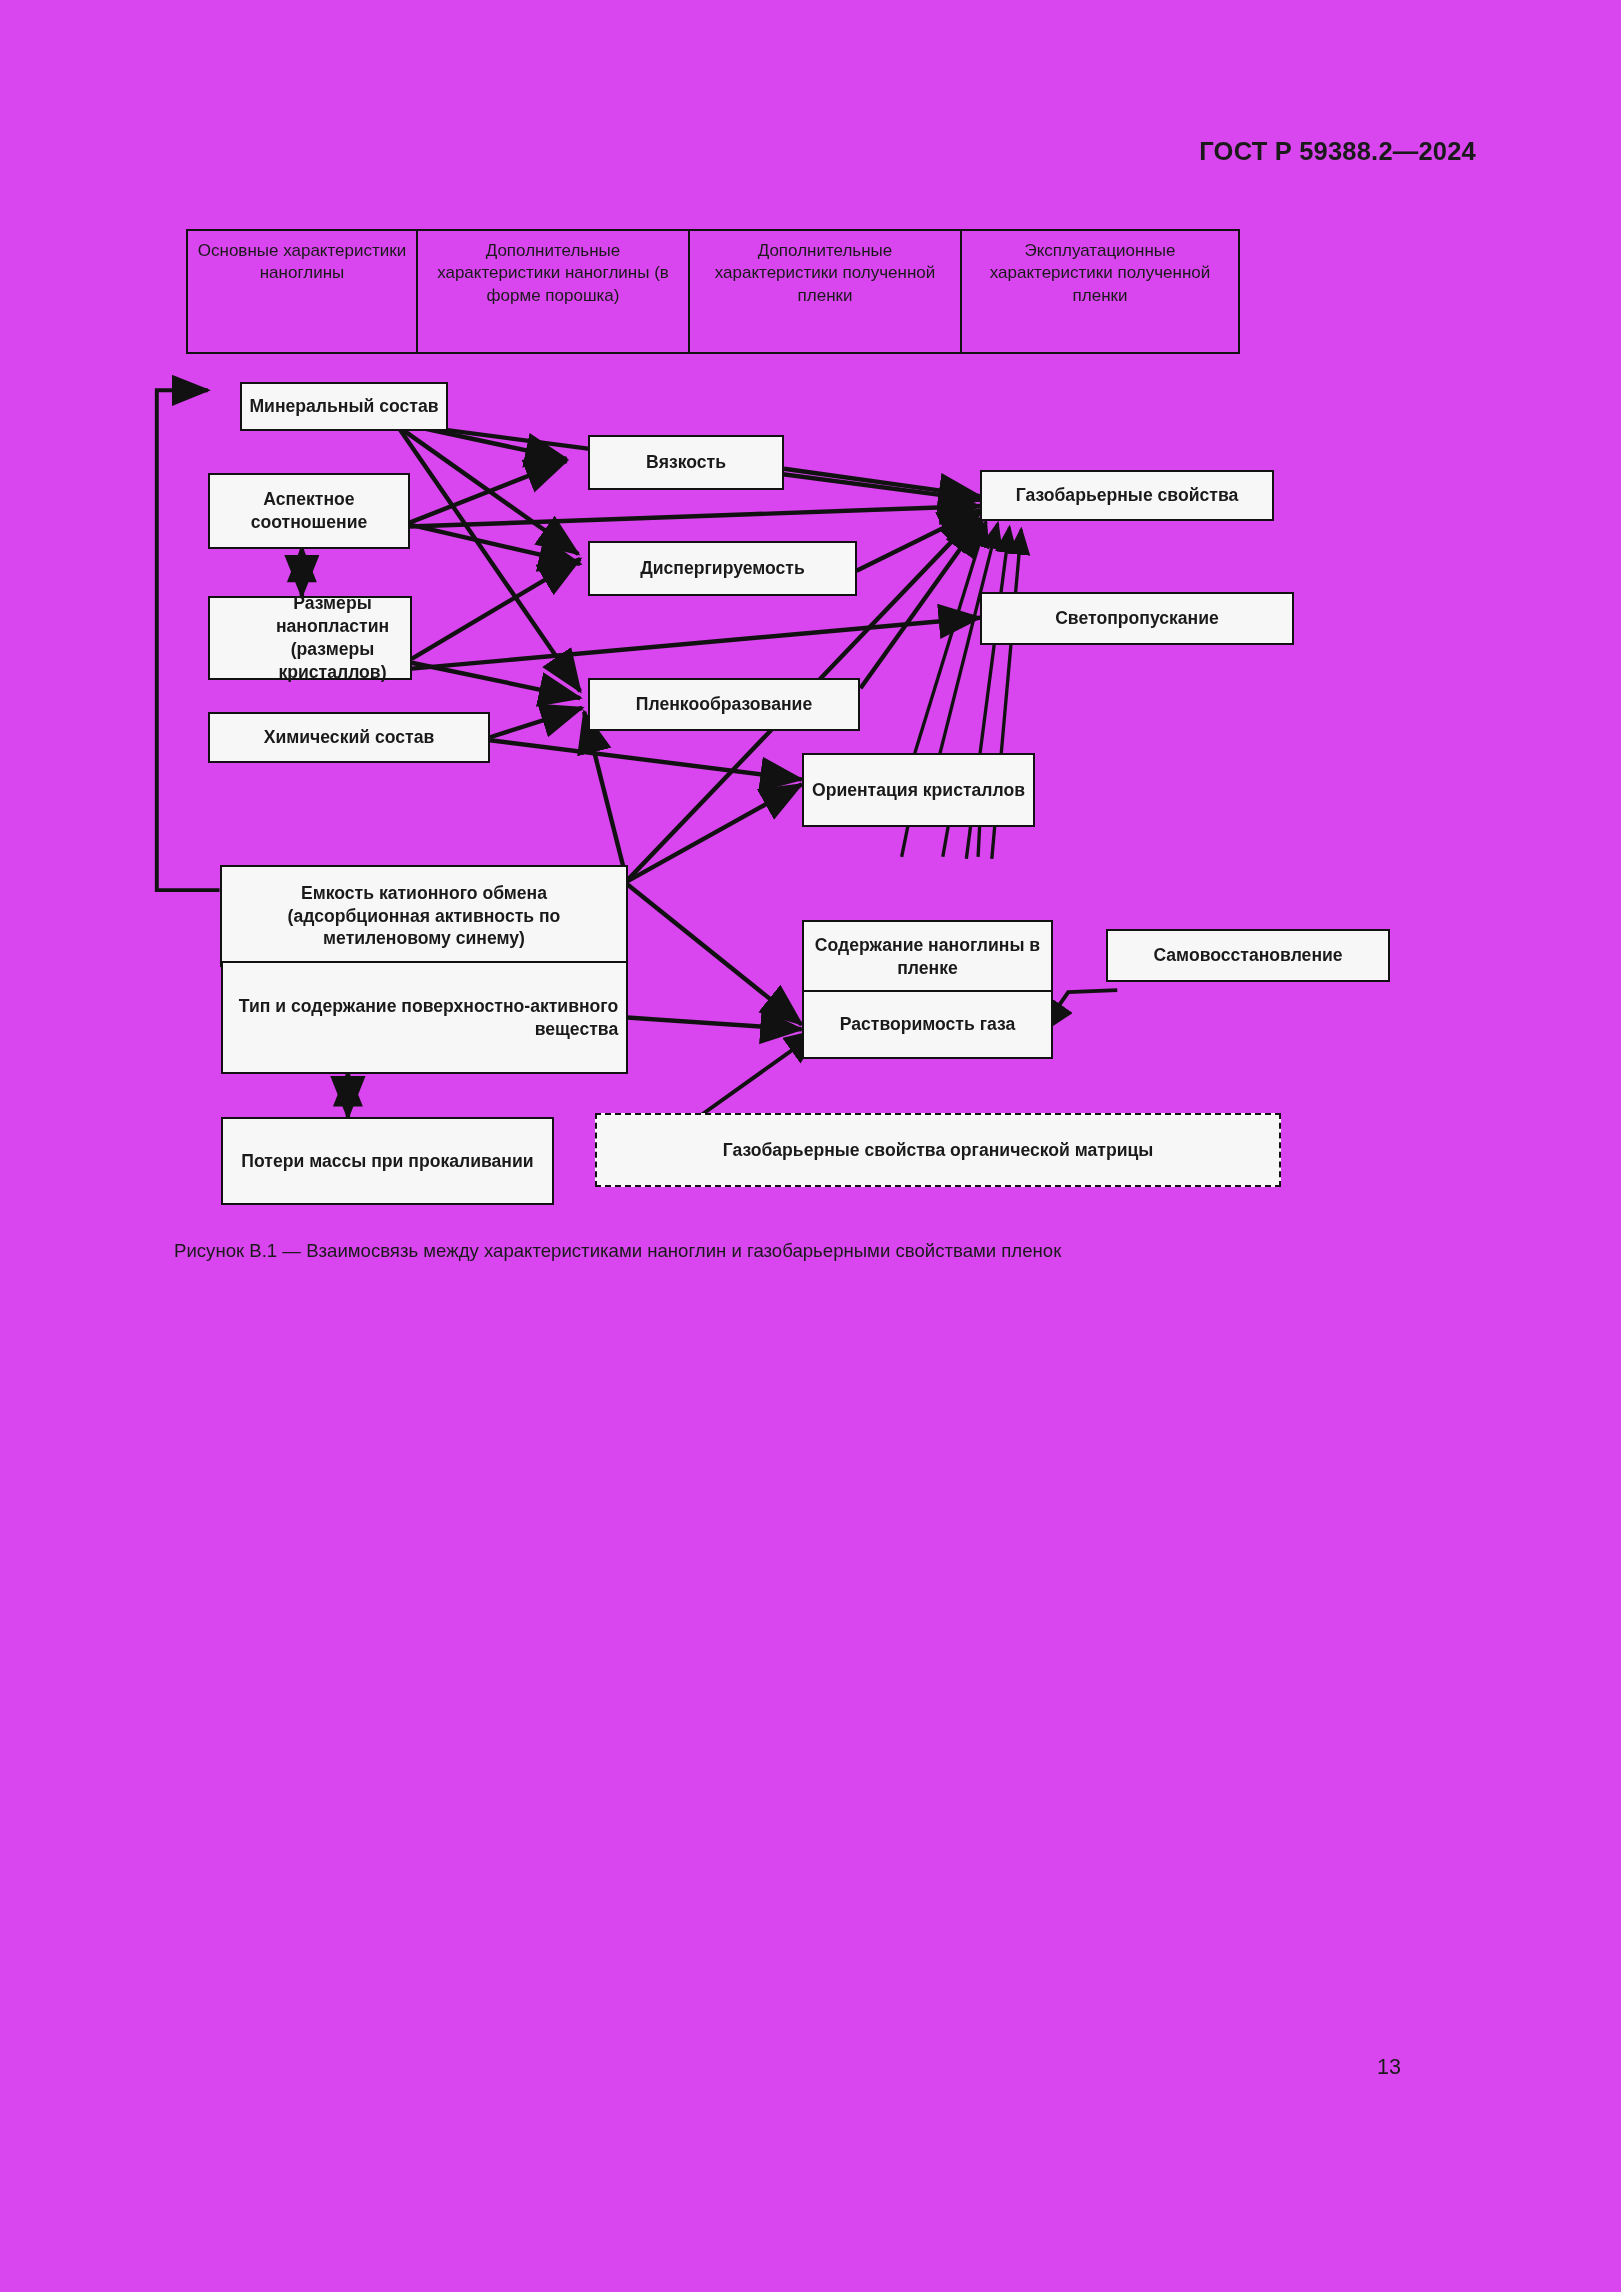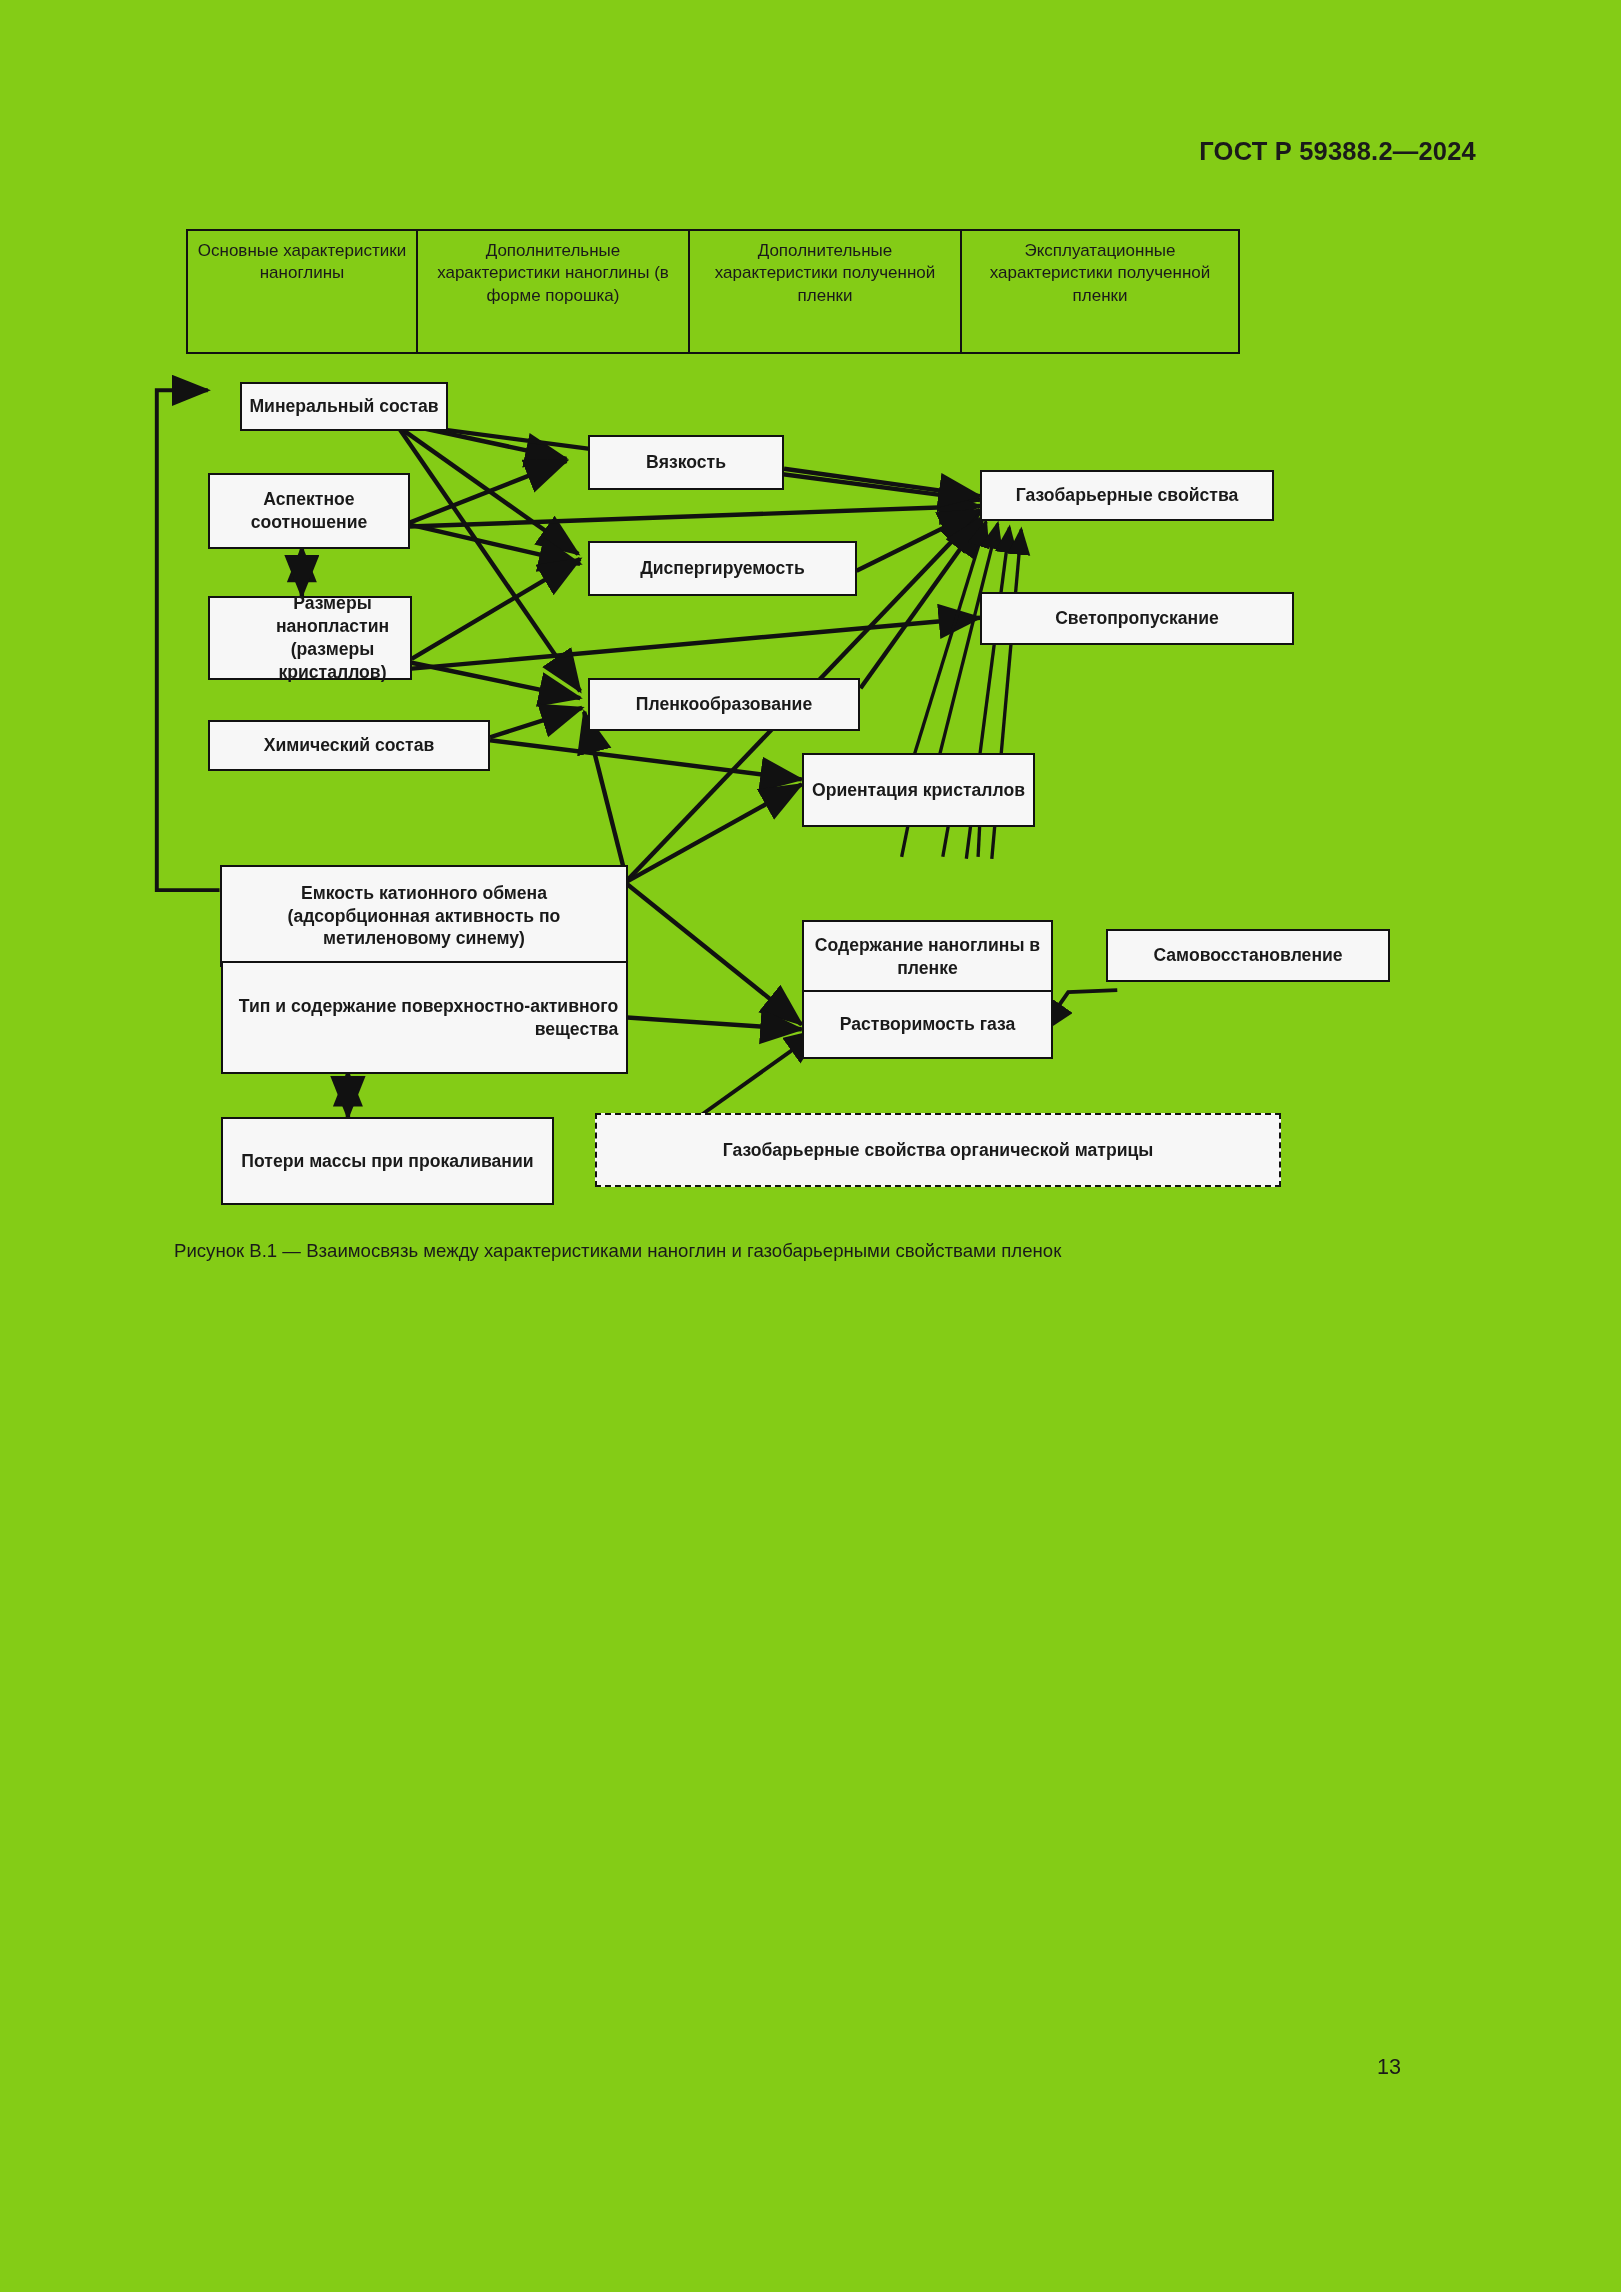--- a/index.html
+++ b/index.html
@@ -2,21 +2,21 @@
 <html><head>
 <meta charset="utf-8">
 <style>
   html,body{margin:0;padding:0;background:#f7f7f7;}
   body{
     width:1621px;height:2293px;position:relative;
     font-family:"Liberation Sans","DejaVu Sans",sans-serif;
     color:#1a1a1a;
     -webkit-font-smoothing:antialiased;
   }
-  .page{position:absolute;inset:0;background:#84cc16;}
+  .page{position:absolute;inset:0;background:#d946ef;}
 
   
   .doc-header{
     position:absolute;top:137px;right:145px;
     font-size:25.5px;font-weight:bold;letter-spacing:0.2px;
     white-space:nowrap;
   }
 
   
   .hdr-table{
@@ -152,21 +152,21 @@
     </div>
 
     <div class="node" style="left:208px;top:473px;width:202px;height:76px;">
       <span>Аспектное соотношение</span>
     </div>
 
     <div class="node" style="left:208px;top:596px;width:204px;height:84px;padding-left:45px;">
       <span>Размеры нанопластин (размеры кристаллов)</span>
     </div>
 
-    <div class="node" style="left:208px;top:712px;width:282px;height:51px;margin-top:8px;">
+    <div class="node" style="left:208px;top:712px;width:282px;height:51px;">
       <span>Химический состав</span>
     </div>
 
     <div class="node" style="left:220px;top:821px;width:408px;height:102px;padding:0 7.8px;margin-top:44px;">
       <span>Емкость катионного обмена (адсорбционная активность по метиленовому синему)</span>
     </div>
 
     <div class="node" style="left:221px;top:961px;width:407px;height:113px;padding:0 7.8px;text-align:right;">
       <span>Тип и содержание поверхностно-активного вещества</span>
     </div>

